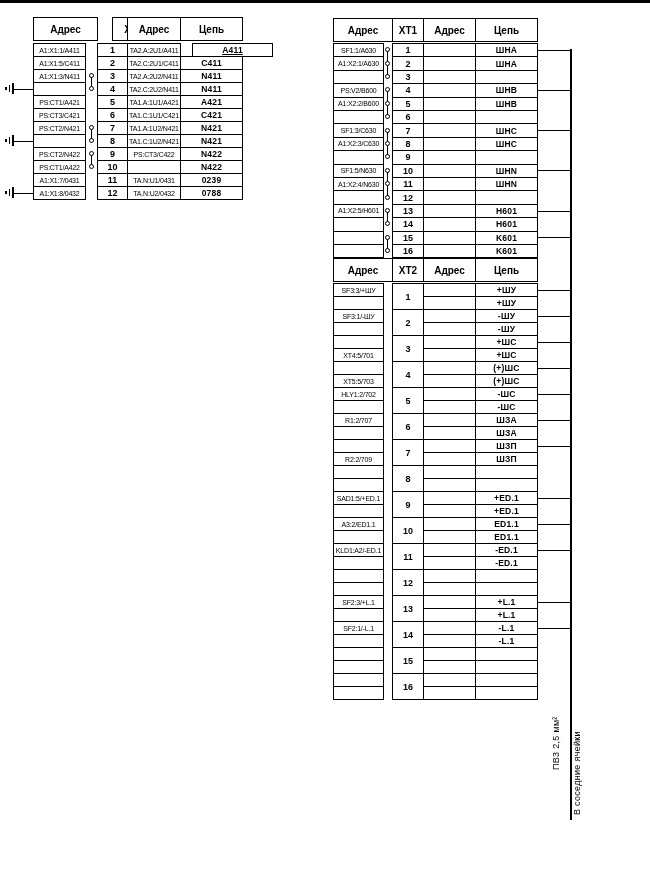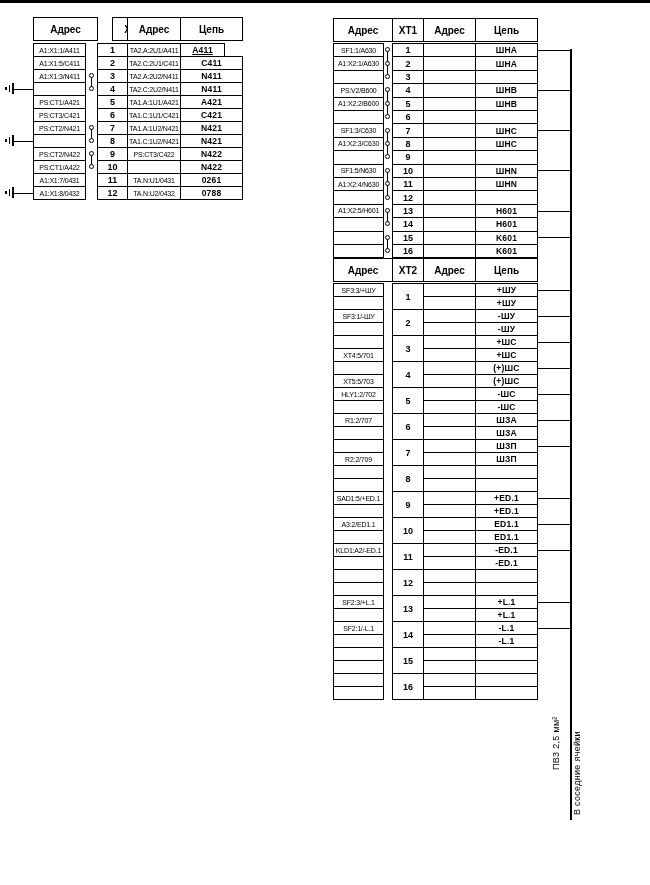--- a/index.html
+++ b/index.html
@@ -36,21 +36,21 @@
   <div class="vtext" style="left:551px; top:698px; width:16px; height:72px;">ПВ3 2,5 мм²</div>
 
   <div class="vtext" style="left:572px; top:718px; width:16px; height:97px;">В соседние ячейки</div>
 <div class="cell hdr" style="left: 33px; top: 17px; width: 65px; height: 24px;">Адрес</div>
     <div class="cell hdr" style="left: 112px; top: 17px; width: 43px; height: 24px;">XT0</div>
     <div class="cell hdr" style="left: 127px; top: 17px; width: 54px; height: 24px;">Адрес</div>
     <div class="cell hdr" style="left: 180px; top: 17px; width: 63px; height: 24px;">Цепь</div>
     <div class="cell addr" style="left: 33px; top: 43px; width: 53px; height: 14px;">A1:X1:1/A411</div>
     <div class="cell num" style="left: 97px; top: 43px; width: 31px; height: 14px;">1</div>
     <div class="cell addr" style="left: 127px; top: 43px; width: 54px; height: 14px;">TA2.A:2U1/A411</div>
-    <div class="cell circ" style="left: 180px; top: 43px; width: 45px; height: 14px; text-decoration: underline;">A411</div>
+    <div class="cell circ" style="left: 192px; top: 43px; width: 81px; height: 14px; text-decoration: underline;">A411</div>
     <div class="cell addr" style="left: 33px; top: 56px; width: 53px; height: 14px;">A1:X1:5/C411</div>
     <div class="cell num" style="left: 97px; top: 56px; width: 31px; height: 14px;">2</div>
     <div class="cell addr" style="left: 127px; top: 56px; width: 54px; height: 14px;">TA2.C:2U1/C411</div>
     <div class="cell circ" style="left: 180px; top: 56px; width: 63px; height: 14px;">C411</div>
     <div class="cell addr" style="left: 33px; top: 69px; width: 53px; height: 14px;">A1:X1:3/N411</div>
     <div class="cell num" style="left: 97px; top: 69px; width: 31px; height: 14px;">3</div>
     <div class="cell addr" style="left: 127px; top: 69px; width: 54px; height: 14px;">TA2.A:2U2/N411</div>
     <div class="cell circ" style="left: 180px; top: 69px; width: 63px; height: 14px;">N411</div>
     <div class="cell addr" style="left: 33px; top: 82px; width: 53px; height: 14px;"></div>
     <div class="cell num" style="left: 97px; top: 82px; width: 31px; height: 14px;">4</div>
@@ -76,21 +76,21 @@
     <div class="cell num" style="left: 97px; top: 147px; width: 31px; height: 14px;">9</div>
     <div class="cell addr" style="left: 127px; top: 147px; width: 54px; height: 14px;">PS:CT3/C422</div>
     <div class="cell circ" style="left: 180px; top: 147px; width: 63px; height: 14px;">N422</div>
     <div class="cell addr" style="left: 33px; top: 160px; width: 53px; height: 14px;">PS:CT1/A422</div>
     <div class="cell num" style="left: 97px; top: 160px; width: 31px; height: 14px;">10</div>
     <div class="cell addr" style="left: 127px; top: 160px; width: 54px; height: 14px;"></div>
     <div class="cell circ" style="left: 180px; top: 160px; width: 63px; height: 14px;">N422</div>
     <div class="cell addr" style="left: 33px; top: 173px; width: 53px; height: 14px;">A1:X1:7/0431</div>
     <div class="cell num" style="left: 97px; top: 173px; width: 31px; height: 14px;">11</div>
     <div class="cell addr" style="left: 127px; top: 173px; width: 54px; height: 14px;">TA.N:U1/0431</div>
-    <div class="cell circ" style="left: 180px; top: 173px; width: 63px; height: 14px;">0261</div>
+    <div class="cell circ" style="left: 180px; top: 173px; width: 63px; height: 14px;">0239</div>
     <div class="cell addr" style="left: 33px; top: 186px; width: 53px; height: 14px;">A1:X1:8/0432</div>
     <div class="cell num" style="left: 97px; top: 186px; width: 31px; height: 14px;">12</div>
     <div class="cell addr" style="left: 127px; top: 186px; width: 54px; height: 14px;">TA.N:U2/0432</div>
     <div class="cell circ" style="left: 180px; top: 186px; width: 63px; height: 14px;">0788</div>
     <div class="line" style="left: 90.5px; top: 75.5px; width: 1px; height: 13px;"></div>
     <div class="dot" style="left: 88.5px; top: 73px;"></div>
     <div class="dot" style="left: 88.5px; top: 86px;"></div>
     <div class="line" style="left: 90.5px; top: 127.5px; width: 1px; height: 13px;"></div>
     <div class="dot" style="left: 88.5px; top: 125px;"></div>
     <div class="dot" style="left: 88.5px; top: 138px;"></div>

